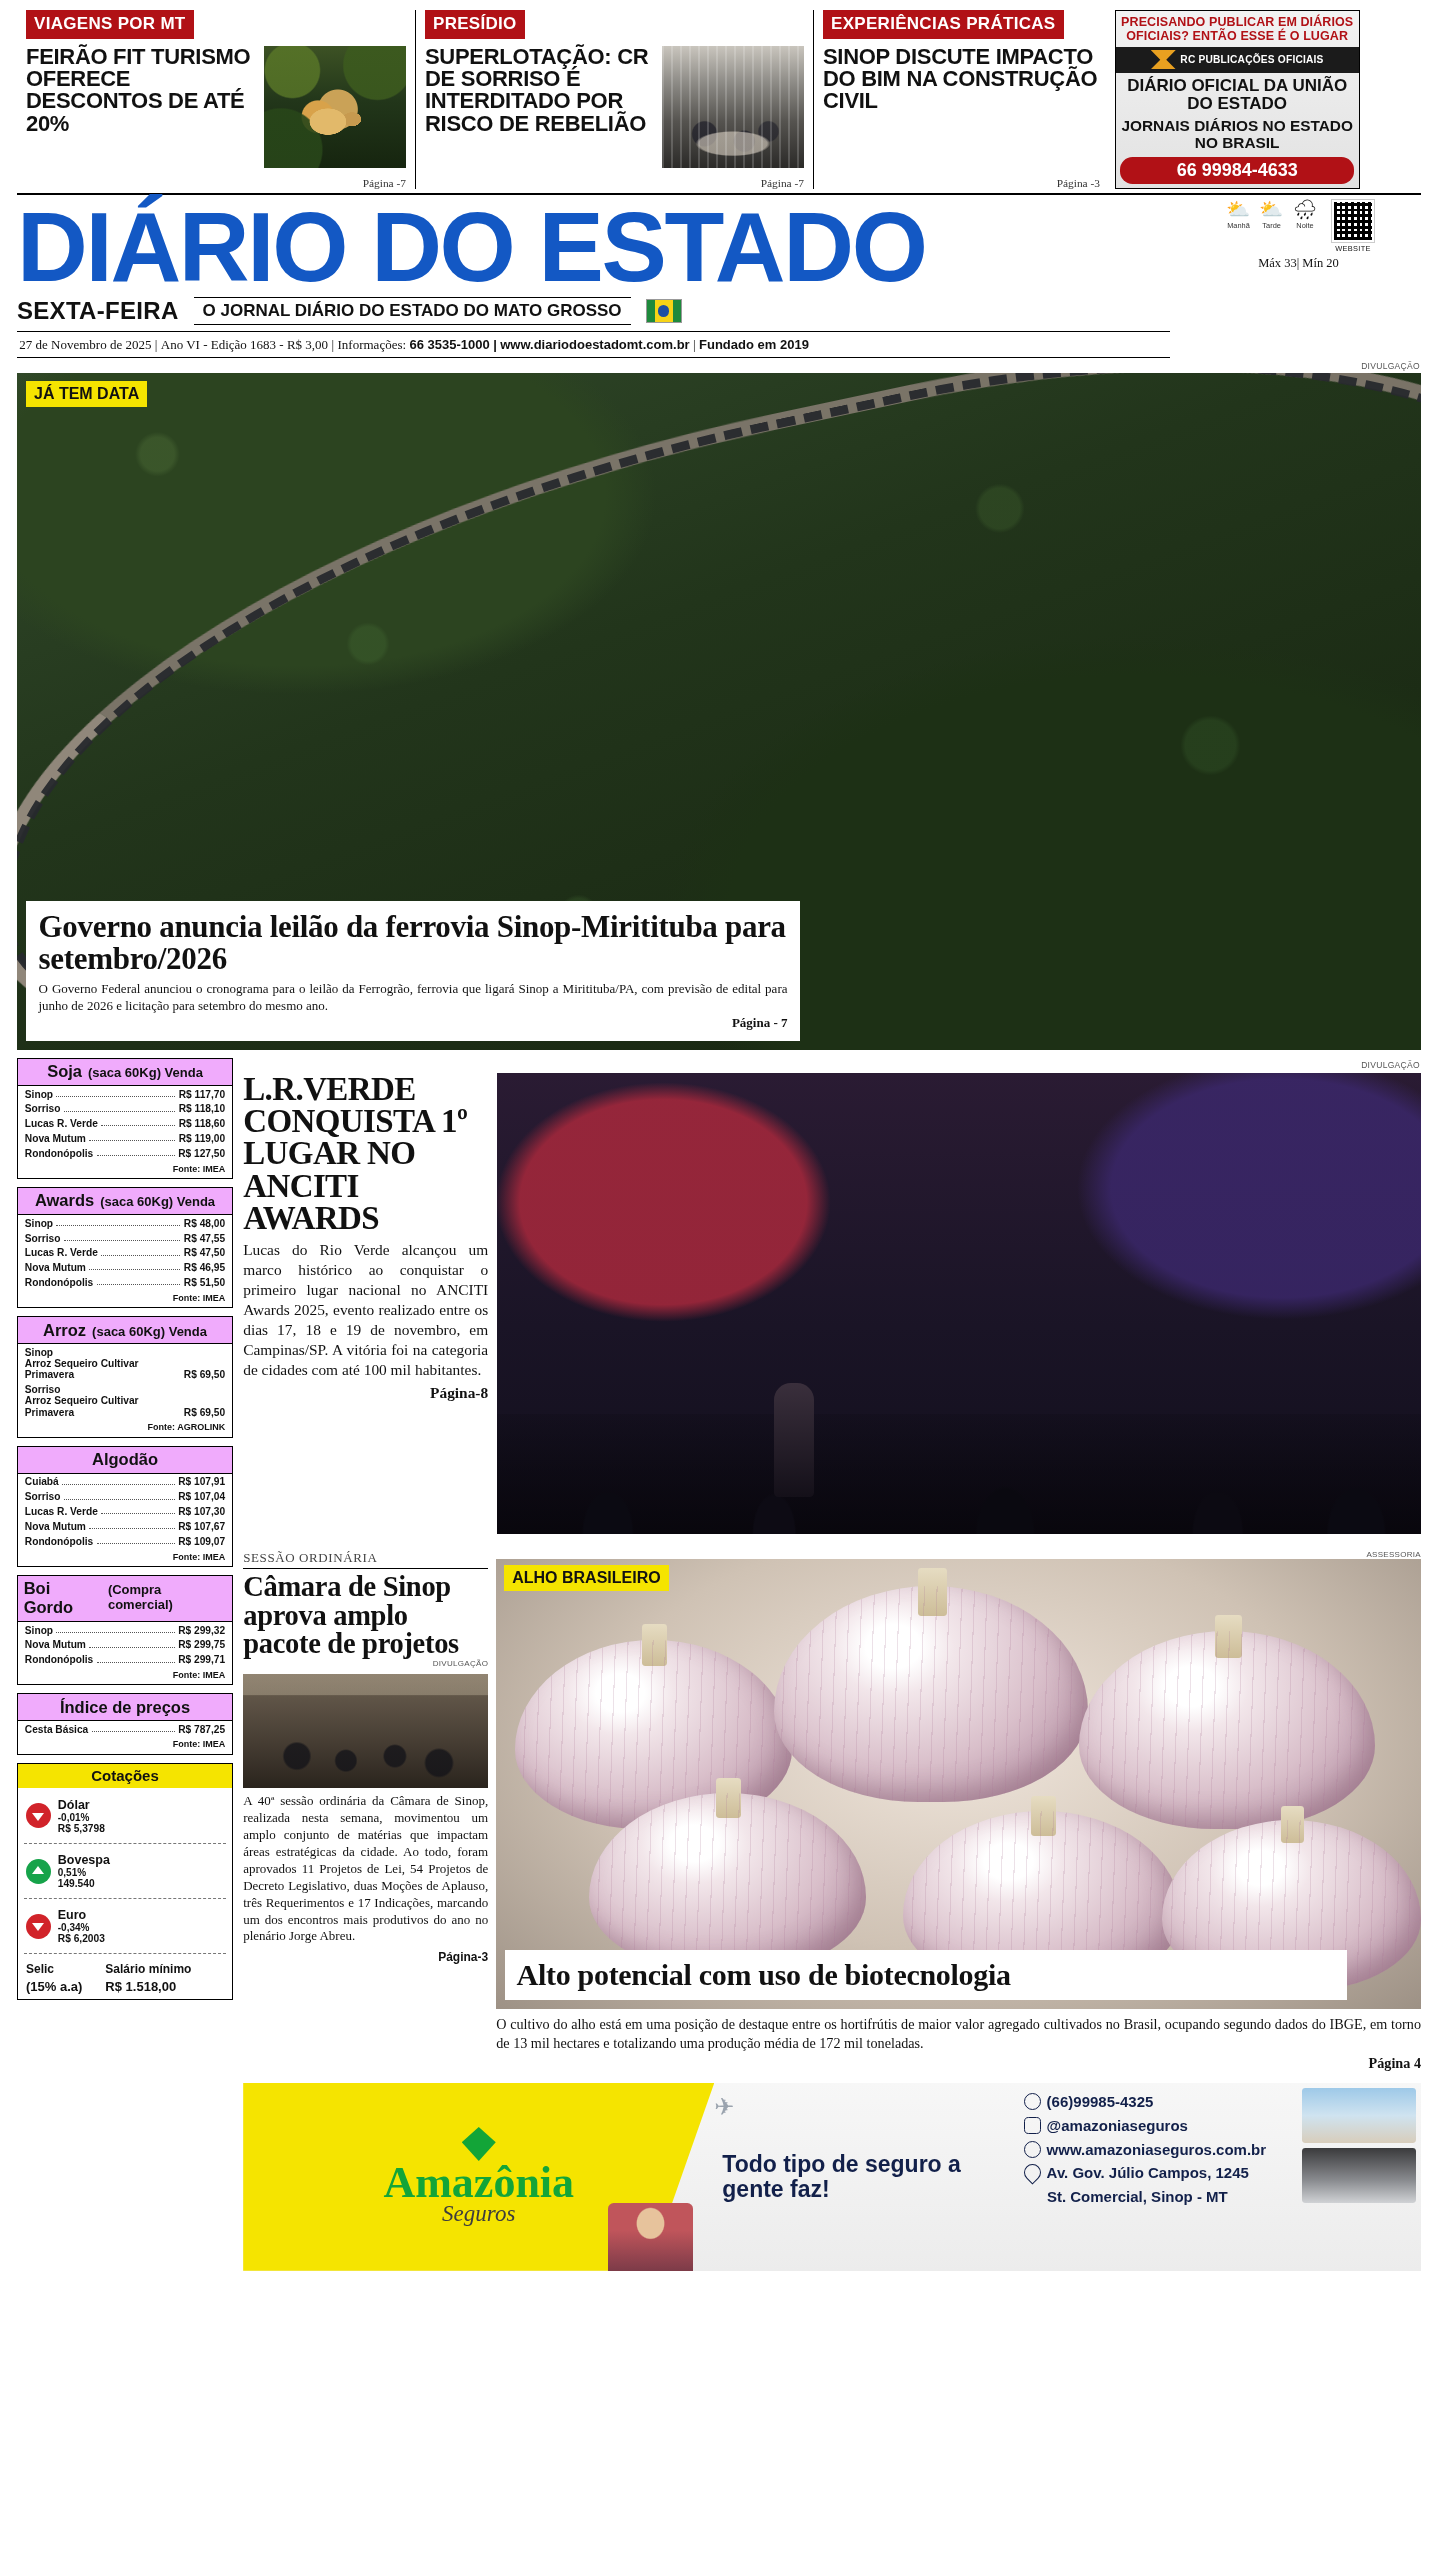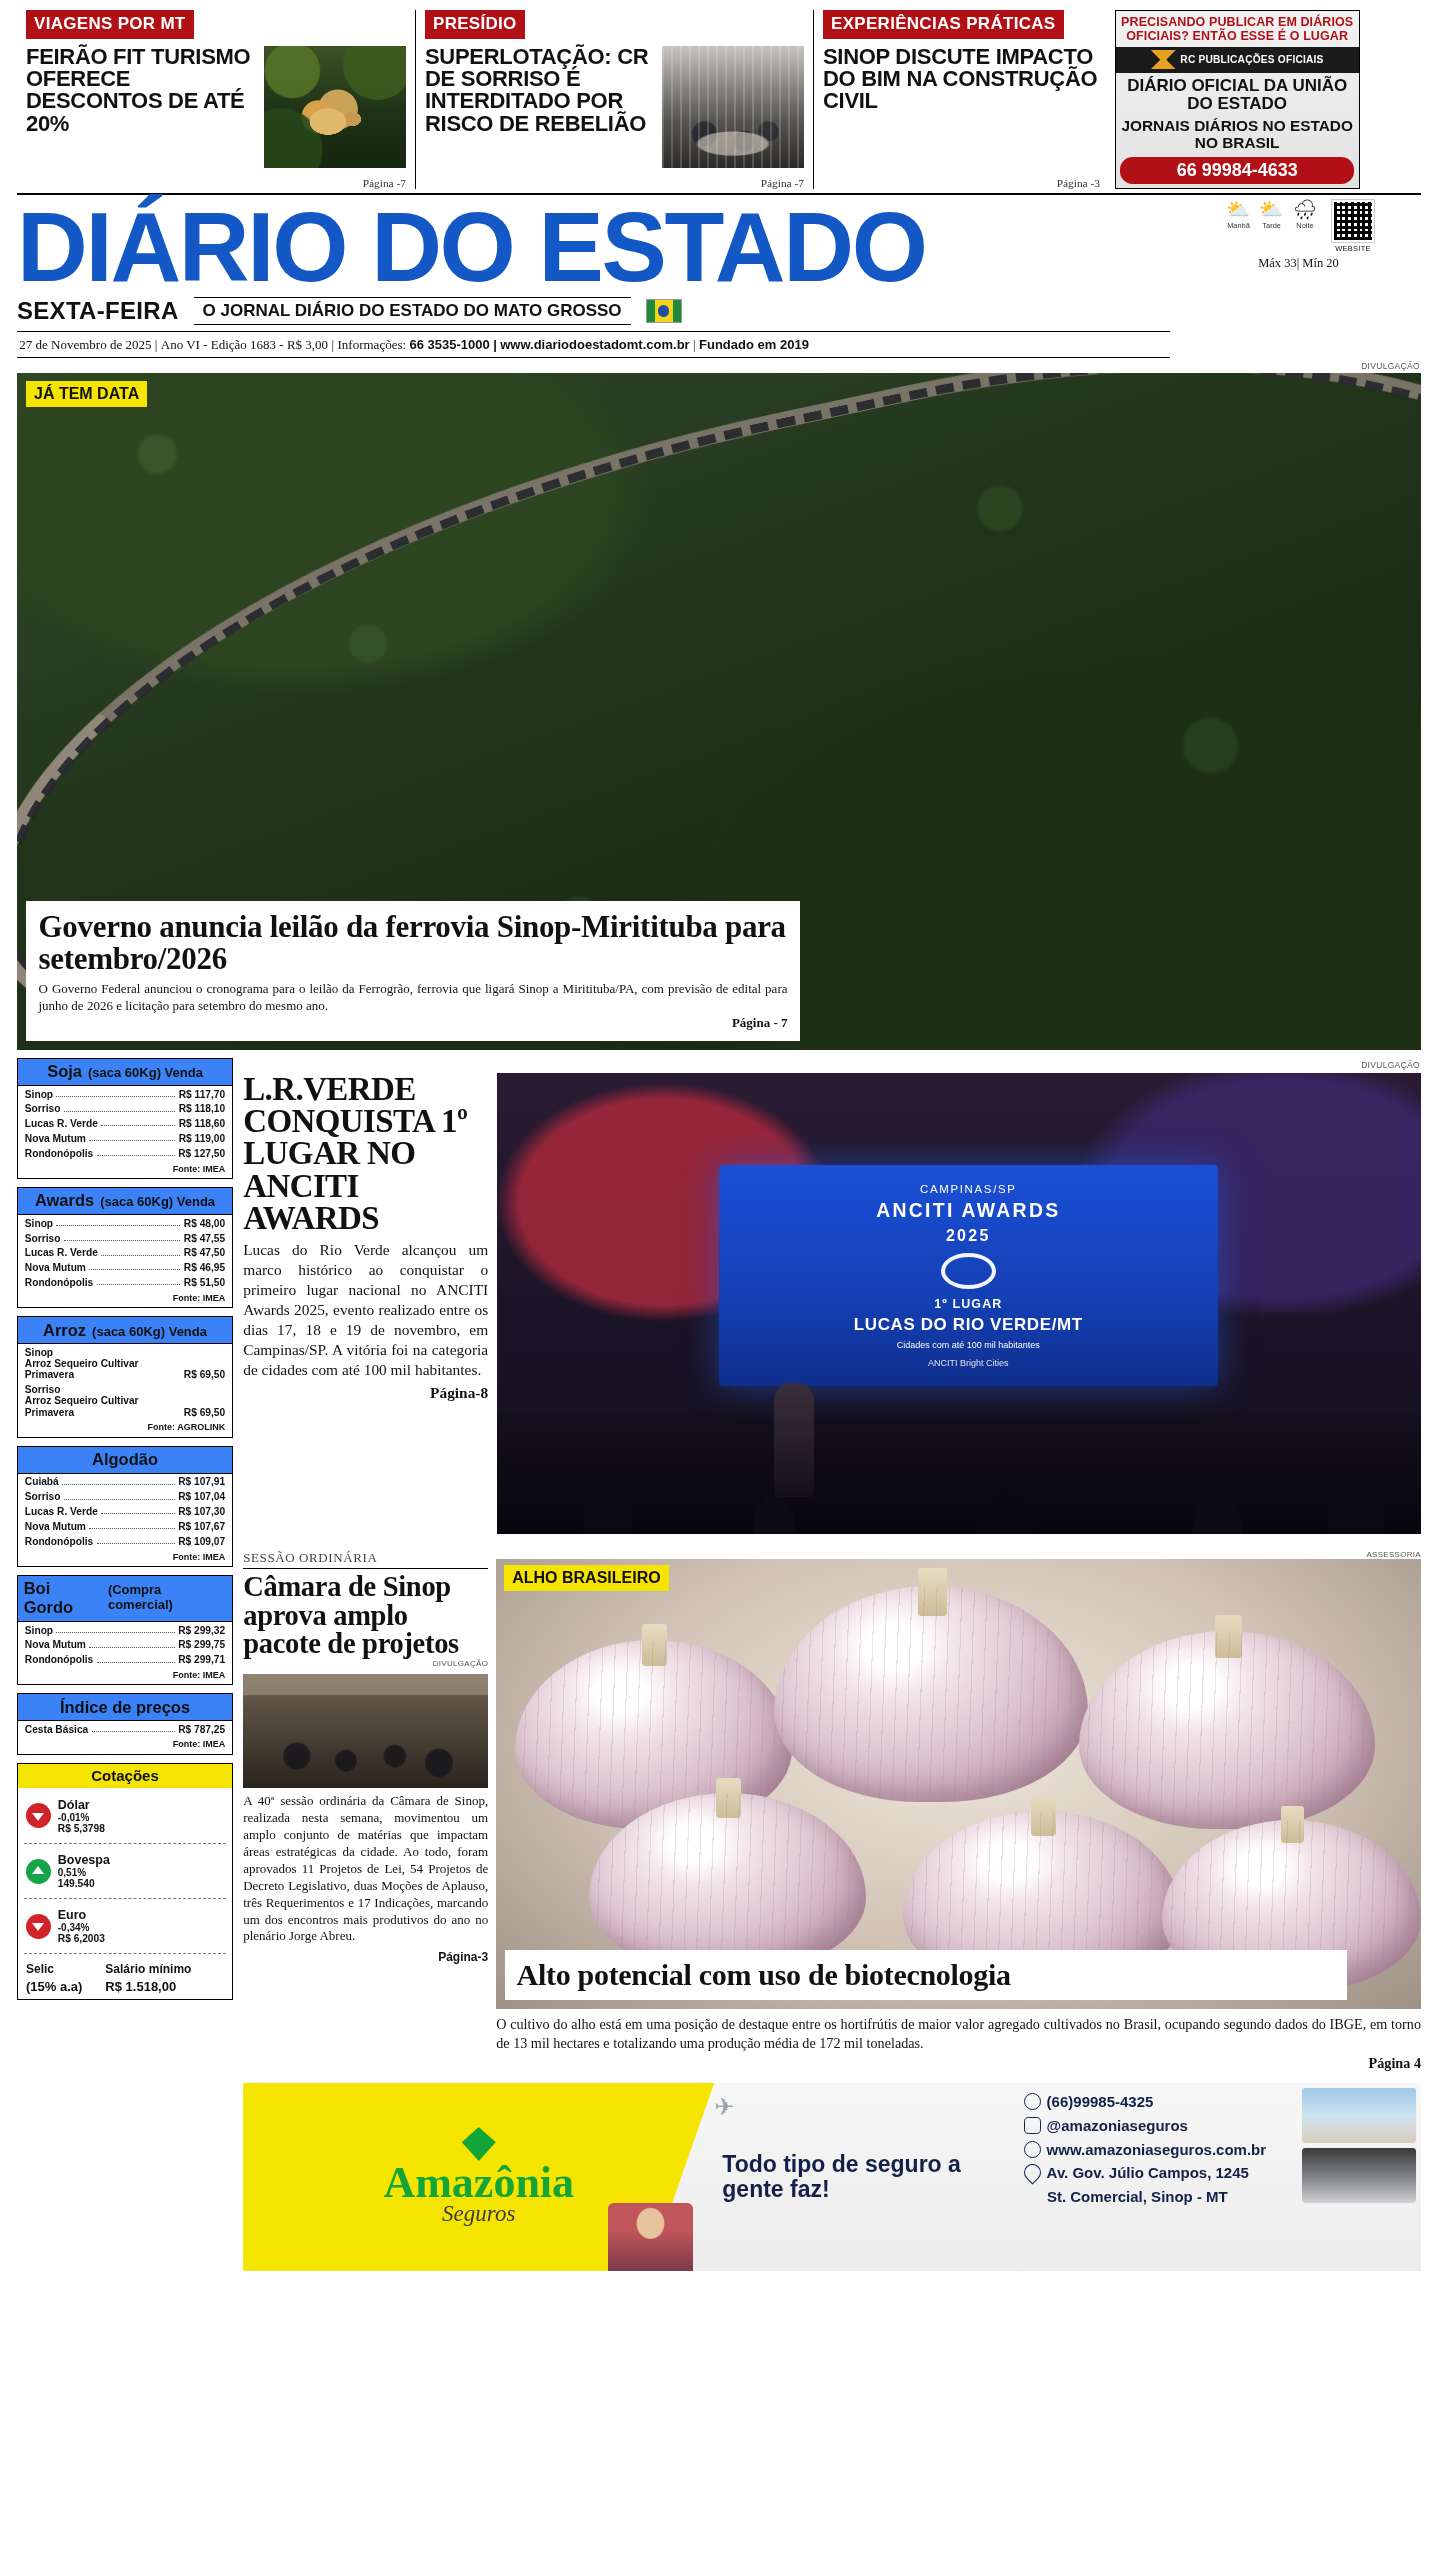--- a/index.html
+++ b/index.html
@@ -307,21 +307,21 @@
     gap: 10.2px;
     margin-top: 8px;
     align-items: flex-start;
   }
   .col-left { width: 216px; flex: 0 0 216px; }
   .col-main { flex: 1 1 auto; }
 
   
   .cbox { border: 1.1px solid #000; margin-bottom: 8px; padding: 0 0 3.4px 0; }
   .cbox-head {
-    background: #3b82f6;
+    background: #f0abfc;
     border-bottom: 1.1px solid #000;
     padding: 3.4px 5.7px;
     display:flex; align-items:baseline; justify-content:center; gap:6px;
   }
   .cbox-head .name { font-weight: bold; font-size: 16.5px; }
   .cbox-head .unit { font-size: 13px; font-weight: bold; }
   .crow {
     display:flex; justify-content:space-between; align-items:flex-end;
     font-size: 10.2px; font-weight: bold;
     padding: 2.8px 6.8px 1.1px 6.8px;
@@ -856,30 +856,20 @@
       <div class="credit-line">DIVULGAÇÃO</div>
       <div class="art-lr">
         <div class="lr-text">
           <div class="lr-title">L.R.VERDE CONQUISTA 1º LUGAR NO ANCITI AWARDS</div>
           <div class="lr-body">Lucas do Rio Verde alcançou um marco histórico ao conquistar o primeiro lugar nacional no ANCITI Awards 2025, evento realizado entre os dias 17, 18 e 19 de novembro, em Campinas/SP. A vitória foi na categoria de cidades com até 100 mil habitantes.</div>
           <div class="lr-body" style="text-align:right;font-weight:bold;margin-top:3.4px;">Página-8</div>
         </div>
         <div class="lr-photo">
           <div class="scene"></div>
           <div class="lr-stage"></div>
-          <div class="lr-screen">
-            <div class="s1">CAMPINAS/SP</div>
-            <div class="s2">ANCITI AWARDS</div>
-            <div class="s3">2025</div>
-            <div class="ring"></div>
-            <div class="s4">1º LUGAR</div>
-            <div class="s5">LUCAS DO RIO VERDE/MT</div>
-            <div class="s6">Cidades com até 100 mil habitantes</div>
-            <div class="s6" style="opacity:.85;margin-top:3.4px;">ANCITI   Bright Cities</div>
-          </div>
           <div class="lr-people"></div>
           <div class="lr-person"></div>
         </div>
       </div>
 
       <div class="lower">
 
         <div class="camara">
           <div class="sess-kicker">SESSÃO ORDINÁRIA</div>
           <h3>Câmara de Sinop aprova amplo pacote de projetos</h3>

